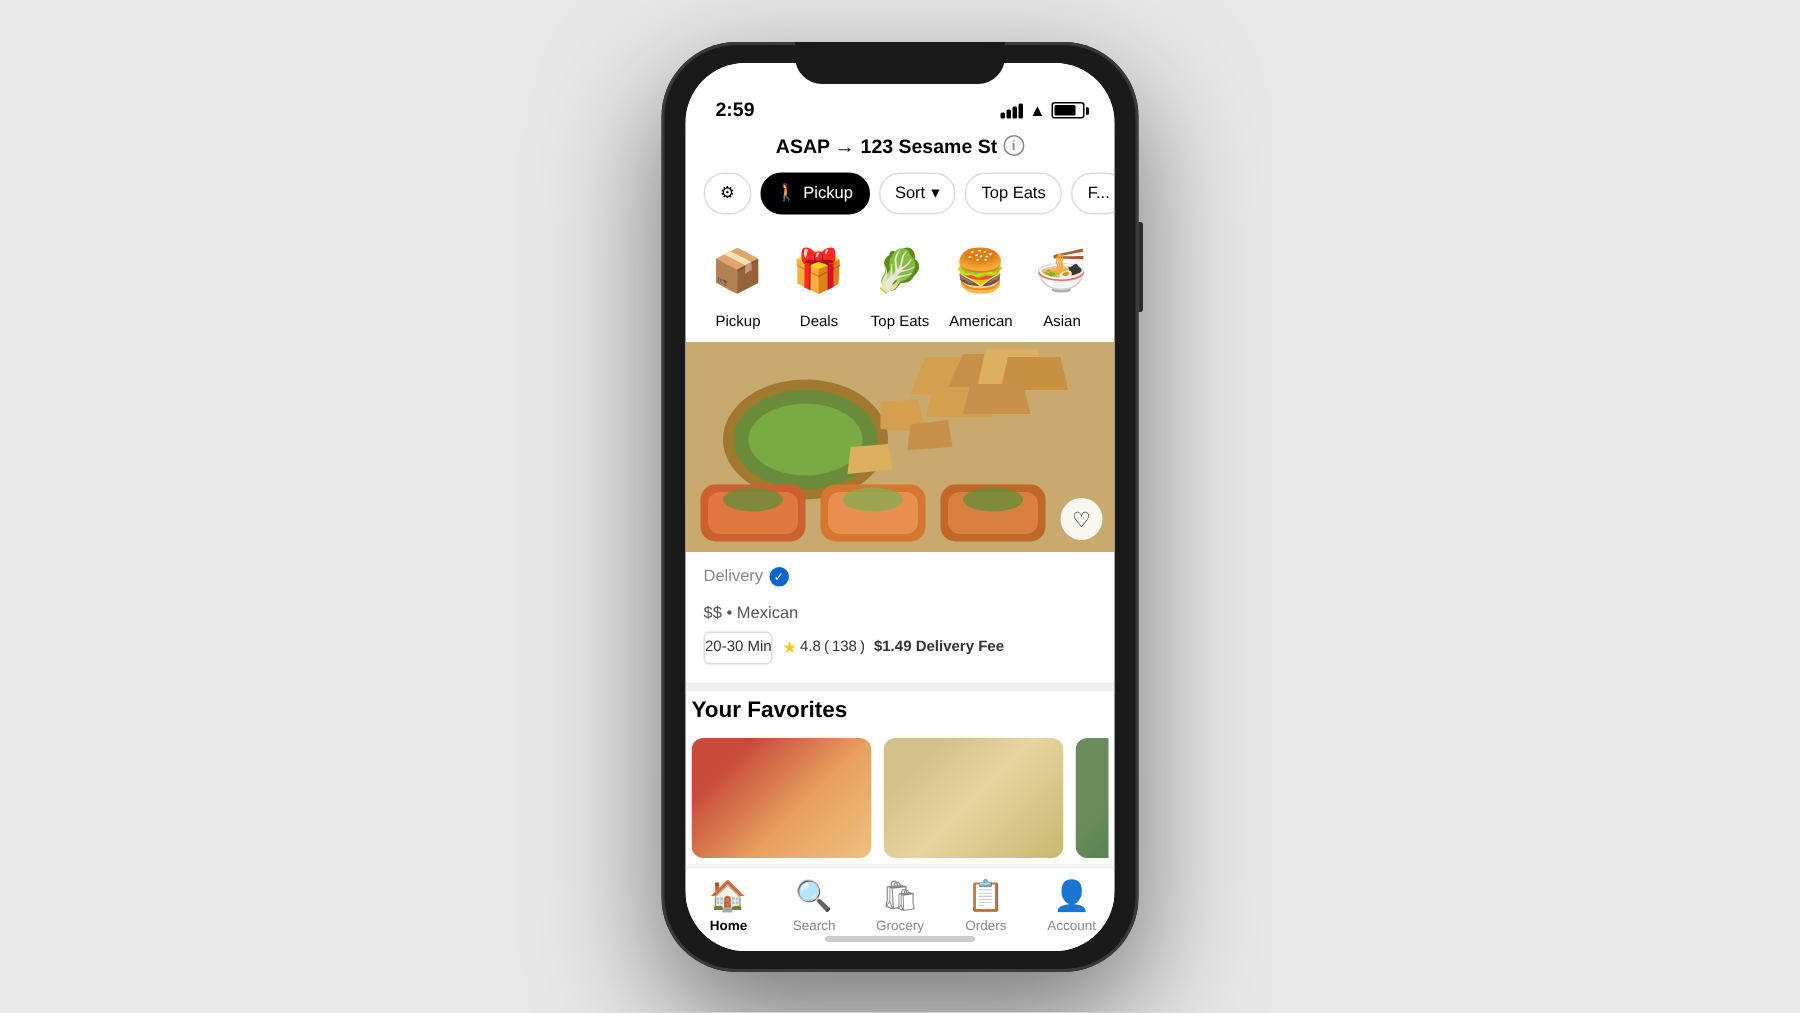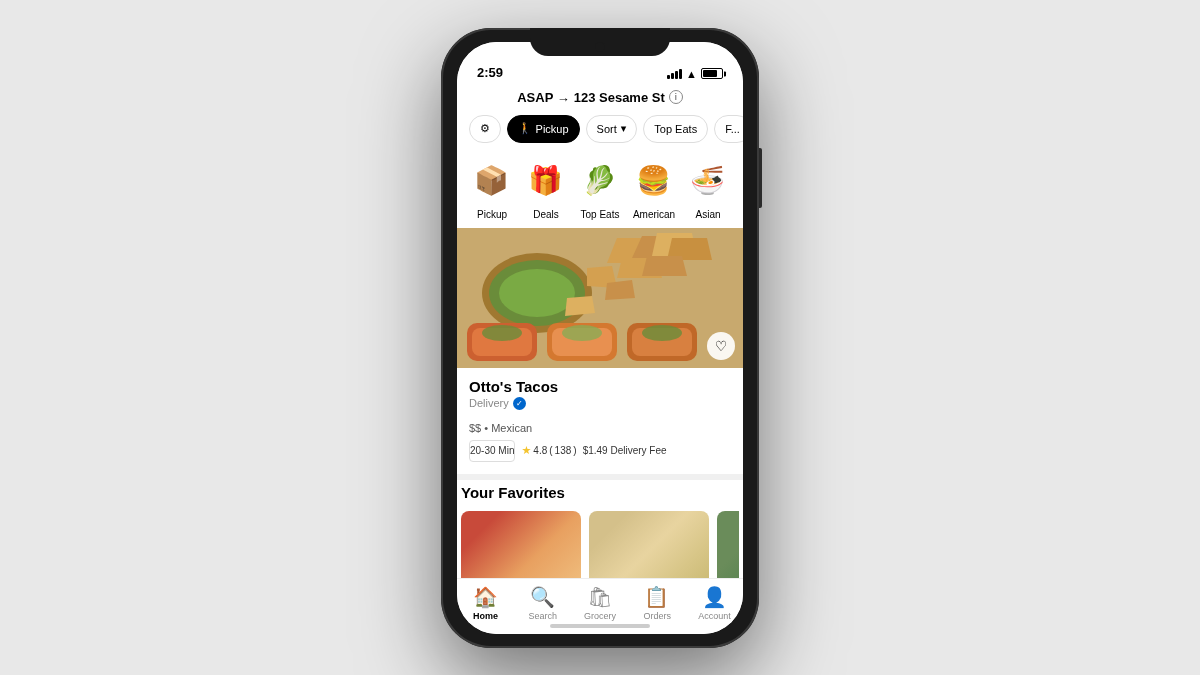--- a/index.html
+++ b/index.html
@@ -361,21 +361,21 @@
     }
 
     .star-icon {
       color: #f4c430;
       font-size: 11px;
     }
 
     .delivery-fee {
       font-size: 10px;
       color: #333;
-      font-weight: 400;
+      font-weight: 700;
     }
 
     
     .favorites-section {
       background: #fff;
       padding: 4px;
     }
 
     .section-title {
       font-size: 15px;
@@ -587,21 +587,20 @@
                 <ellipse cx="205" cy="105" rx="20" ry="8" fill="#6a8c3a" opacity="0.8"></ellipse>
 
                 <polygon points="130,40 155,38 160,60 130,58" fill="#d4a050"></polygon>
                 <polygon points="150,55 175,52 178,70 148,72" fill="#c8904a"></polygon>
                 <polygon points="110,70 135,68 138,85 108,88" fill="#ddb060"></polygon>
               </svg>
             </div>
             <div class="heart-btn">♡</div>
           </div>
           <div class="restaurant-info">
-            <div class="restaurant-name">Otto's Tacos</div>
             <div class="sponsored-row">
               <span class="sponsored-text">Delivery</span>
               <div class="verified-badge">✓</div>
             </div>
             <div class="cuisine-text">$$ • Mexican</div>
             <div class="meta-row">
               <div class="meta-chip">
                 <span>20-30 Min</span>
               </div>
               <div class="rating-row">

